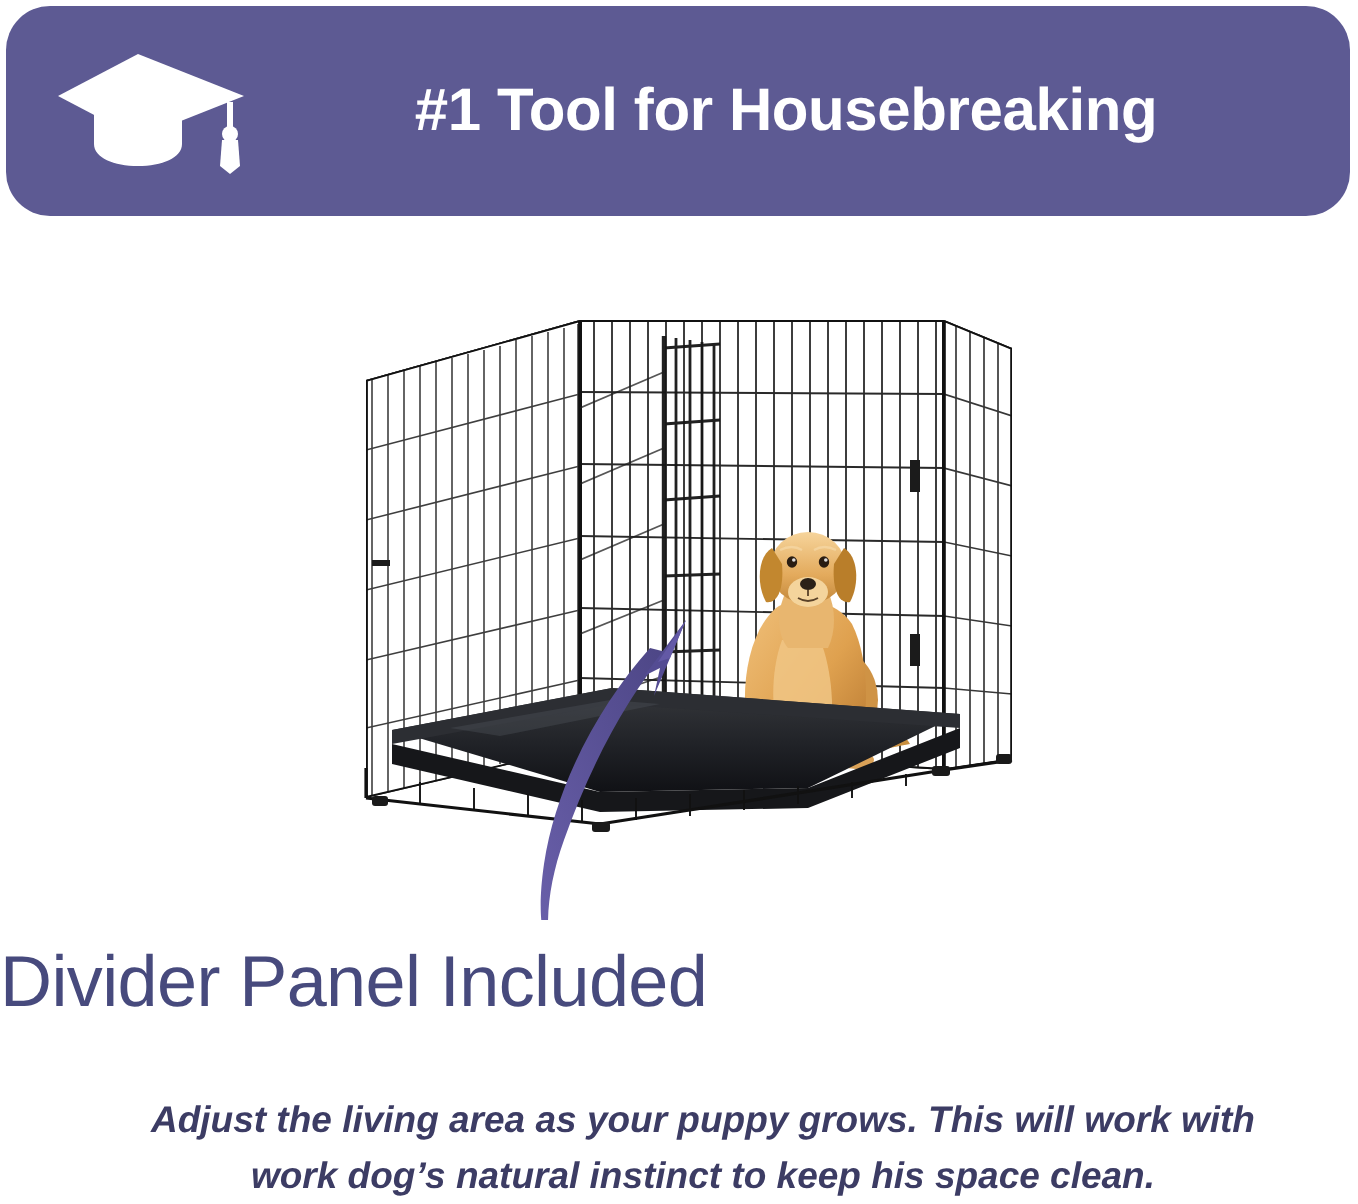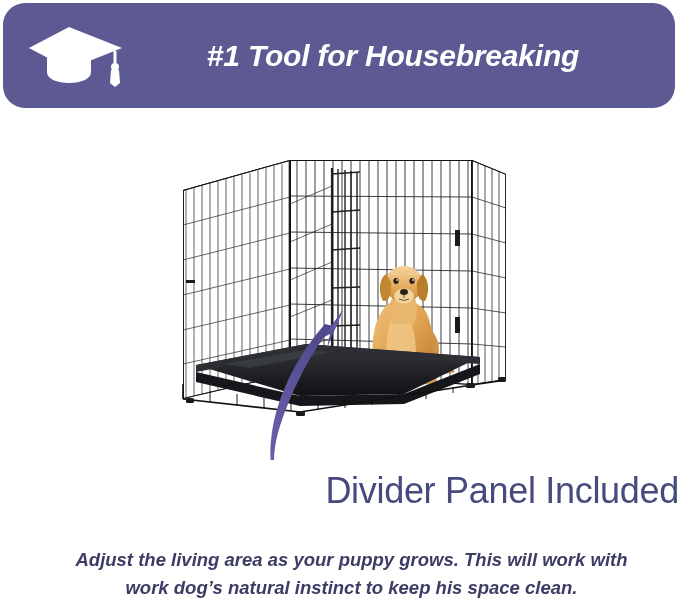--- a/index.html
+++ b/index.html
@@ -42,21 +42,20 @@
     left: 120px;
     top: 0;
     width: 540px;
     height: 105px;
     display: flex;
     flex-direction: column;
     align-items: center;
     justify-content: center;
     text-align: center;
     color: #ffffff;
-    font-style: italic;
     font-weight: bold;
     font-size: 30px;
     line-height: 1.33;
     letter-spacing: -0.2px;
   }
   .banner-line { display: block; white-space: nowrap; }
 
   
   .photo-stage {
     position: absolute;
@@ -67,21 +66,21 @@
     background: #ffffff;
   }
   .crate-svg { position: absolute; left: 0; top: 0; }
 
   
   .headline {
     position: absolute;
     left: 0;
     top: 470px;
     width: 679px;
-    text-align: right;
+    text-align: left;
     color: #474a7d;
     font-size: 36px;
     font-weight: normal;
     letter-spacing: -0.3px;
     margin: 0;
   }
   .subcopy {
     position: absolute;
     left: 34px;
     top: 534px;

